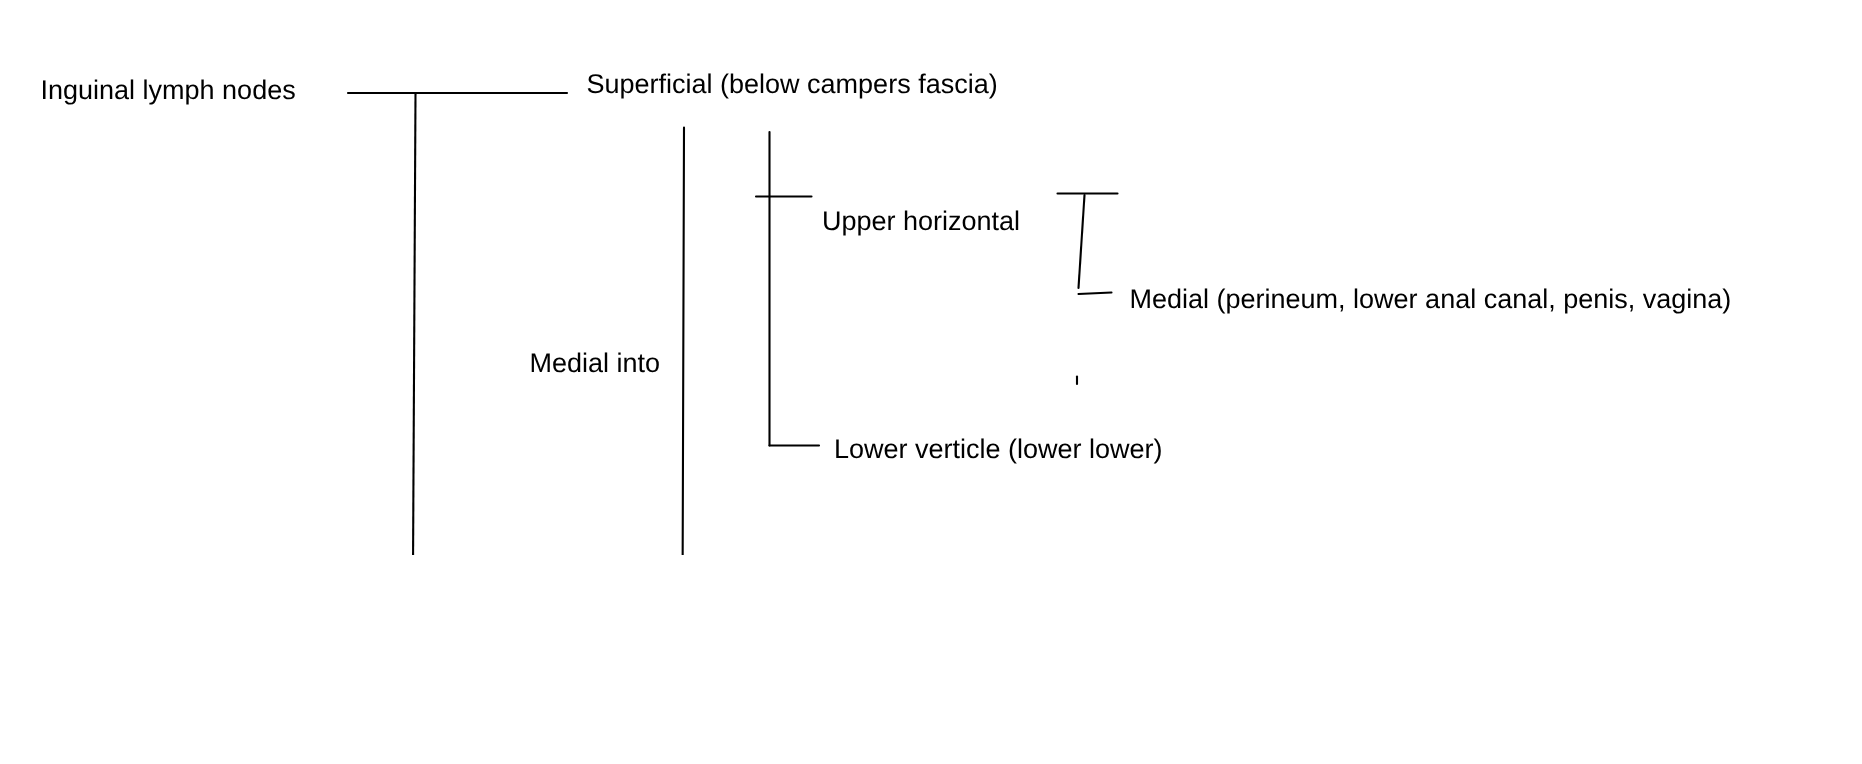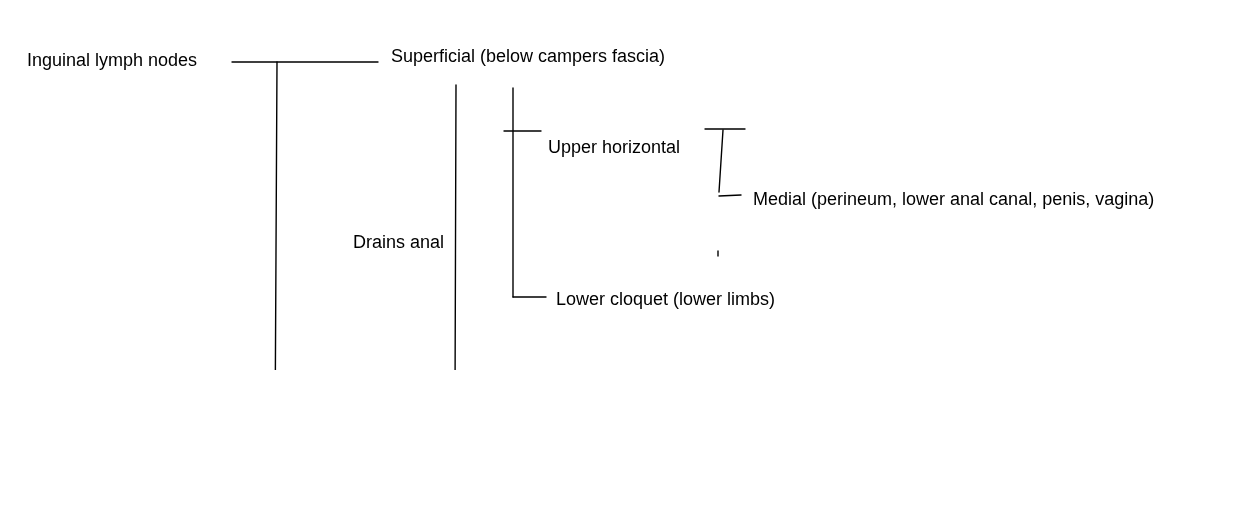--- a/index.html
+++ b/index.html
@@ -67,18 +67,18 @@
 
   <div class="label" style="left:27px;  top:51px;">Inguinal lymph nodes</div>
 
   <div class="label" style="left:391px; top:47px;">Superficial (below campers fascia)</div>
 
   <div class="label" style="left:548px; top:138px;">Upper horizontal</div>
 
 
   <div class="label" style="left:753px; top:190px;">Medial (perineum, lower anal canal, penis, vagina)</div>
 
-  <div class="label" style="left:353px; top:233px;">Drains anal</div>
+  <div class="label" style="left:353px; top:233px;">Medial into</div>
 
-  <div class="label" style="left:556px; top:290px;">Lower cloquet (lower limbs)</div>
+  <div class="label" style="left:556px; top:290px;">Lower verticle (lower lower)</div>
 
 
 </div>
 
 </body></html>

